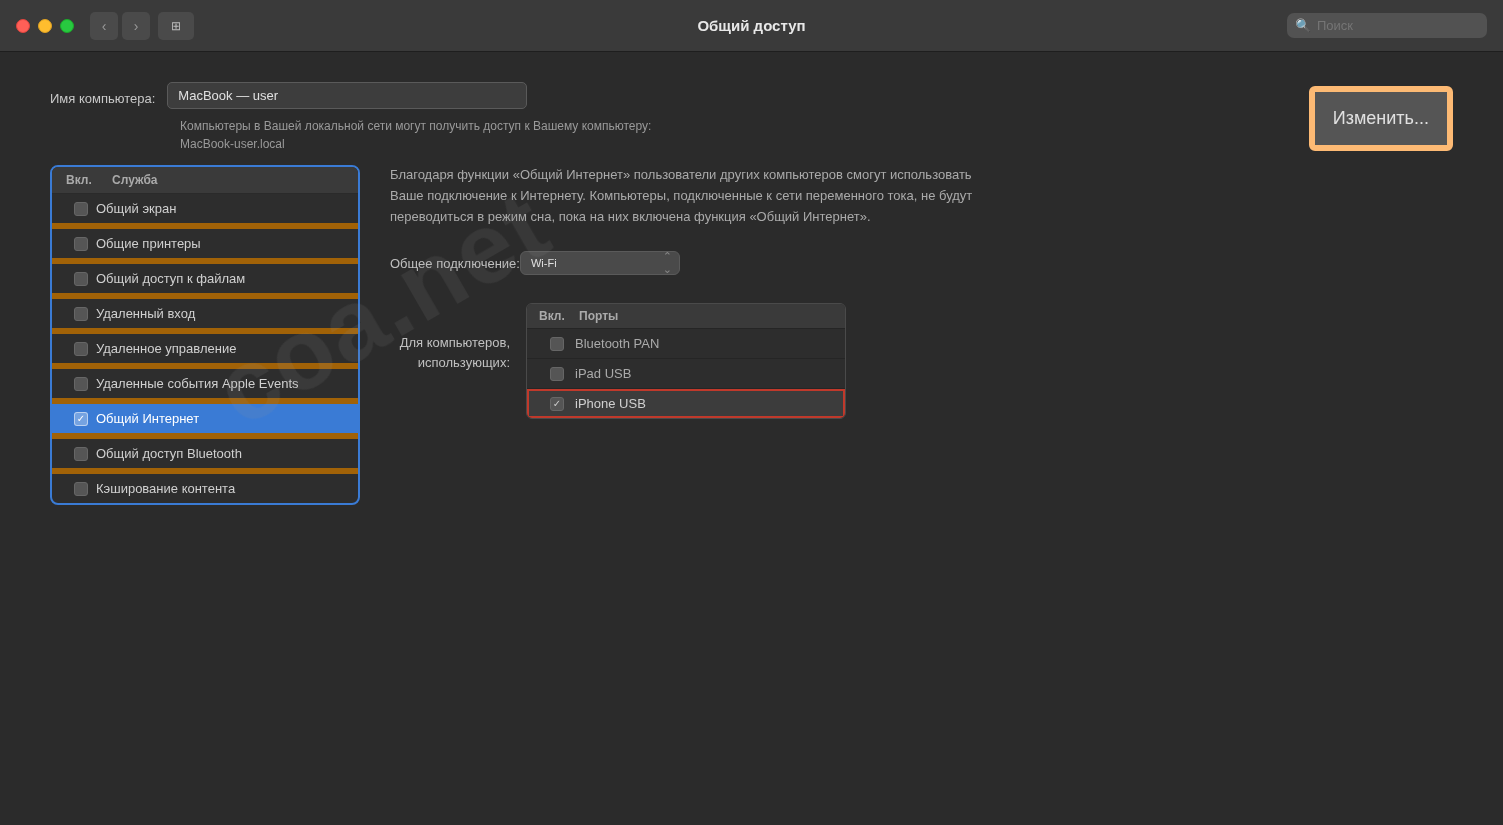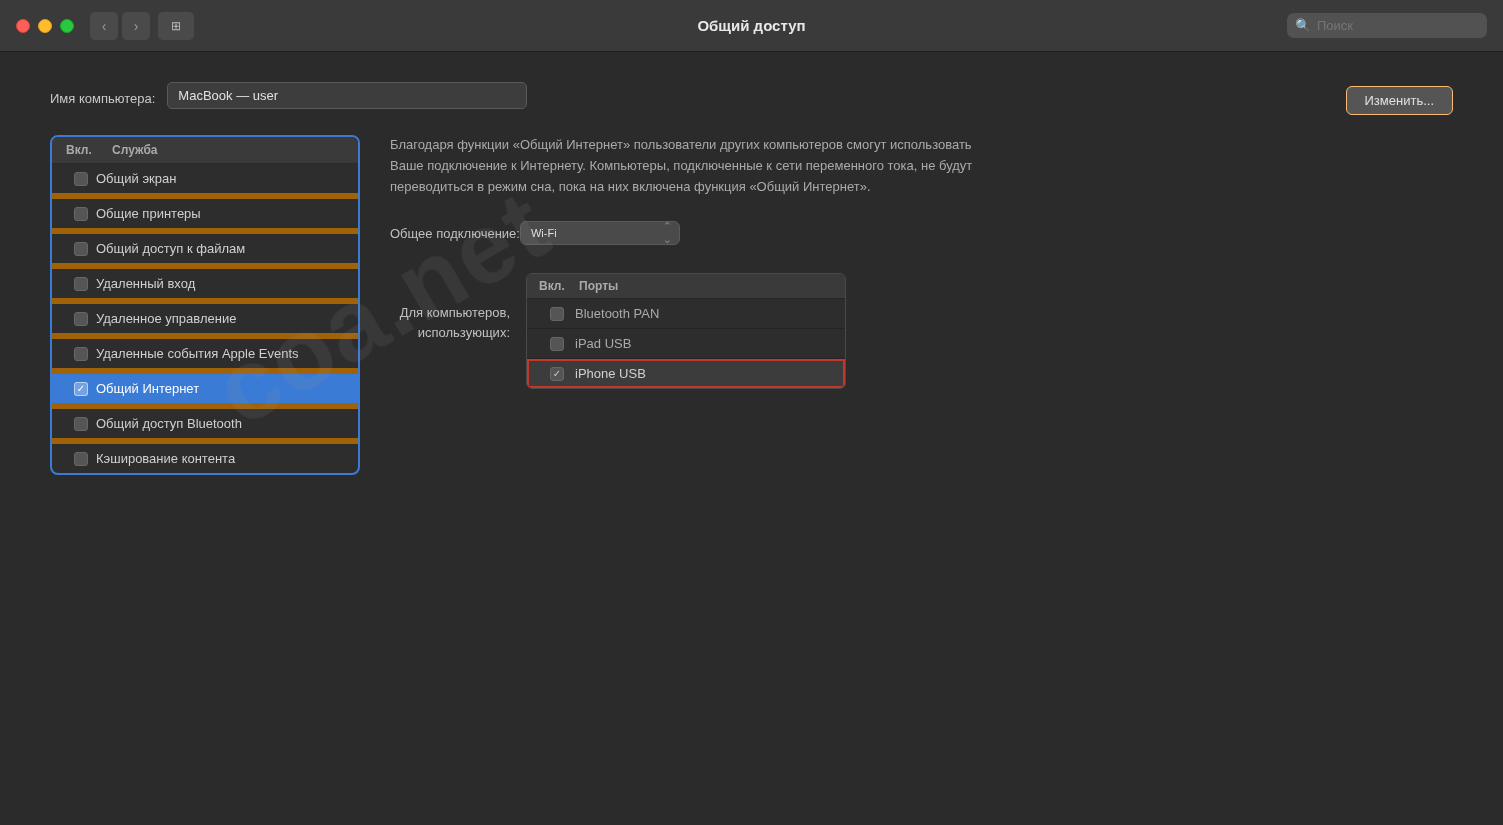--- a/index.html
+++ b/index.html
@@ -130,25 +130,25 @@
     .sublabel {
       font-size: 12px;
       color: #999;
       margin-top: 6px;
       line-height: 1.5;
       max-width: 500px;
     }
 
     .change-btn {
       background: #555;
-      border: 1px solid #fdba74;
+      border: 6px solid #fdba74;
       border-radius: 6px;
       color: #e0e0e0;
-      font-size: 13px;
-      padding: 6px 18px;
+      font-size: 18px;
+      padding: 16px 18px;
       cursor: pointer;
       white-space: nowrap;
       margin-left: auto;
     }
 
     
     .two-col {
       display: flex;
       gap: 30px;
       align-items: flex-start;
@@ -379,26 +379,27 @@
     <span>Общий доступ</span>
   </div>
   <div class="search-wrapper" style="margin-left:auto;">
     <span class="search-icon-char">🔍</span>
     <input class="search-bar" type="text" placeholder="Поиск" style="">
   </div>
 </div>
 
 <div class="content">
 
-  <div style="display:flex; align-items:flex-start; margin-bottom:18px;">
+  <div style="display:flex; align-items:flex-start; margin-bottom:12px;">
     <div style="flex:1;">
       <div style="display:flex; align-items:center; gap:12px; margin-bottom:8px;">
         <span class="label-text">Имя компьютера:</span>
         <input class="name-input" type="text" value="MacBook — user" style="">
       </div>
+      <div class="sublabel" style="margin-left:130px;">Компьютеры в Вашей локальной сети могут получить доступ к Вашему компьютеру: MacBook-user.local</div>
     </div>
     <div style="margin-left:auto; padding-top:4px;">
       <button class="change-btn">Изменить...</button>
     </div>
   </div>
 
   <div class="two-col">
 
     <div class="services-panel">
       <div class="services-header">

